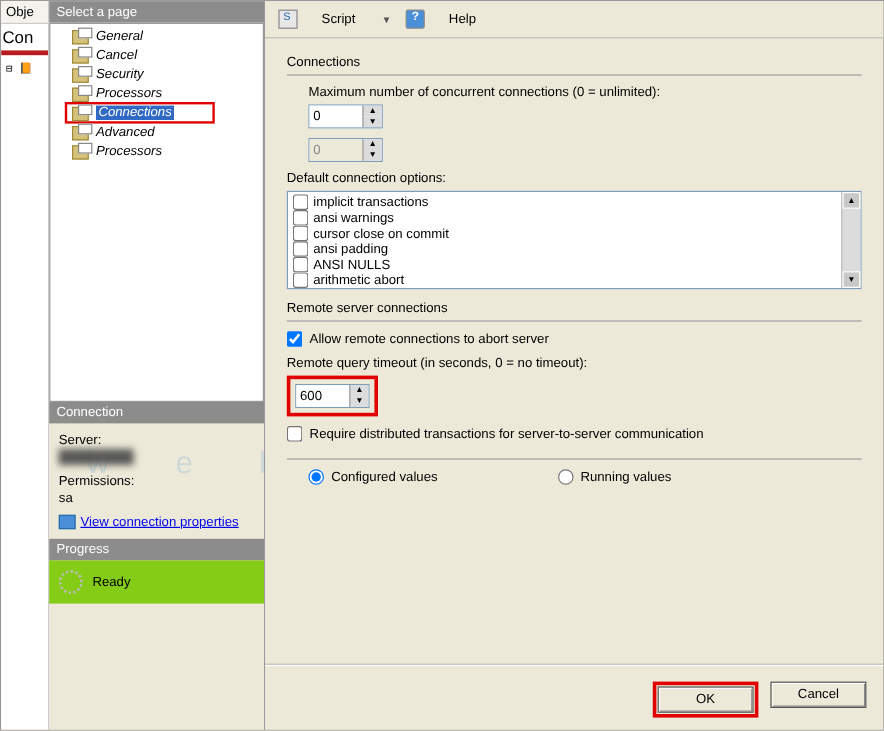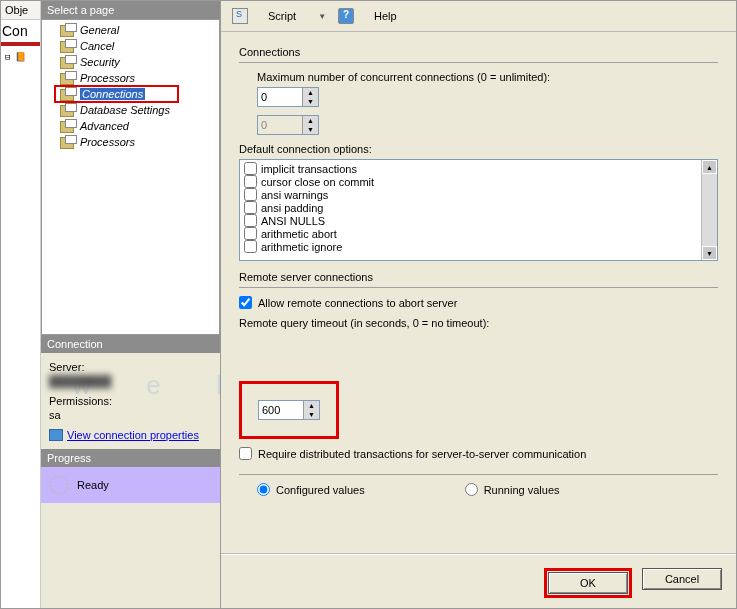--- a/index.html
+++ b/index.html
@@ -17,21 +17,21 @@
   .page-item .ic::before { content:""; position:absolute; width:12px; height:10px; background:#d4c27a; border:1px solid #a08a3a; top:2px; left:0; }
   .page-item .ic::after { content:""; position:absolute; width:10px; height:7px; background:#fff; border:1px solid #888; top:0; left:5px; }
   .page-item.selected .lbl { background:#316ac5; color:#fff; padding:0 2px; }
   .page-item.highlighted { position:relative; }
   .page-item.highlighted::before { content:""; position:absolute; left:12px; right:40px; top:-1px; bottom:-1px; border:2px solid #e00000; pointer-events:none; }
   .conn-box { background:#ece9d8; padding:8px; font-size:11px; display:flex; flex-direction:column; gap:2px; }
   .conn-box .label { color:#000; }
   .conn-box .blurred { filter: blur(3px); color:#555; margin-bottom:6px; }
   .conn-link { color:#0000ee; text-decoration:underline; cursor:pointer; display:flex; align-items:center; gap:4px; margin-top:6px;}
   .link-ic { width:14px; height:12px; background:#4a90d9; border:1px solid #2a6aa9; display:inline-block; }
-  .progress-box { background:#c4b5fd; padding:8px; display:flex; align-items:center; gap:8px; }
+  .progress-box { background:#84cc16; padding:8px; display:flex; align-items:center; gap:8px; }
   .spinner { width:20px; height:20px; border:2px dotted #bcbcbc; border-radius:50%; }
   .main { flex:1; background:#ece9d8; display:flex; flex-direction:column; position:relative; }
   .toolbar { display:flex; align-items:center; gap:2px; padding:4px 6px; border-bottom:1px solid #bbb; background:#ece9d8; }
   .tb-btn { display:flex; align-items:center; gap:20px; padding:2px 4px; border:1px solid transparent; }
   .tb-ic { width:16px; height:16px; background:#e8e8e8; border:1px solid #888; position:relative; }
   .tb-ic.script::after { content:"S"; position:absolute; font-size:9px; left:3px; top:0; color:#2a6aa9;}
   .tb-ic.help { background:#4a90d9; border-radius:2px;}
   .tb-ic.help::after { content:"?"; position:absolute; font-size:10px; left:4px; top:0; color:#fff; font-weight:bold;}
   .tb-drop { font-size:8px; color:#555; margin-left:2px;}
   .content { flex:1; padding:10px 18px 4px 18px; overflow:hidden; }
@@ -39,33 +39,33 @@
   .group-rule { border:0; border-top:1px solid #a0a0a0; margin:2px 0 8px 0;}
   .row { margin:4px 0 8px 18px; display:flex; align-items:center; gap:8px;}
   .row-lbl { margin:4px 0 4px 18px;}
   .spinbox { display:flex; width:62px; height:20px; border:1px solid #7f9db9; background:#fff;}
   .spinbox input { border:0; width:44px; padding:0 3px; font-size:11px; outline:none;}
   .spinbox input:disabled { background:#ece9d8; color:#888;}
   .spinbox .arrows { width:16px; display:flex; flex-direction:column;}
   .spinbox .arrows div { flex:1; background:#dcdcdc; border-left:1px solid #999; display:flex; align-items:center; justify-content:center; font-size:7px; line-height:1;}
   .chk-row { margin:4px 0 8px 18px; display:flex; align-items:center; gap:6px;}
   input[type=checkbox] { width:13px; height:13px; margin:0;}
-  .listbox { margin:2px 0 6px 0; border:1px solid #7f9db9; background:#fff; height:102px; display:flex;}
+  .listbox { margin:2px 0 6px 0; border:1px solid #7f9db9; background:#fff; height:82px; display:flex;}
   .listbox .items { flex:1; padding:2px 4px; overflow:hidden;}
   .listbox .items .li { display:flex; align-items:center; gap:4px; padding:0;}
   .listbox .sb { width:16px; background:#dcdcdc; border-left:1px solid #bbb; display:flex; flex-direction:column; justify-content:space-between;}
   .listbox .sb div { height:14px; background:#c8c8c8; border:1px solid #fff; display:flex; align-items:center; justify-content:center; font-size:7px;}
   .radio-row { display:flex; gap:100px; margin:6px 0 0 18px;}
   .radio-item { display:flex; align-items:center; gap:6px;}
   input[type=radio] { margin:0;}
   .sep { height:1px; background:#bbb; margin: 8px 0; box-shadow:0 1px 0 #fff;}
   .btn-row { display:flex; justify-content:flex-end; gap:10px; padding:6px 14px 10px 0;}
   .winbtn { width:80px; height:22px; background:#ece9d8; border:1px solid #555; box-shadow:inset 1px 1px 0 #fff, inset -1px -1px 0 #888; cursor:pointer;}
   .ok-wrap { border:3px solid #e00000; padding:1px; display:inline-block;}
-  .highlight-spin { border:3px solid #e00000; padding:16px; display:inline-flex;margin-top:48px;}
+  .highlight-spin { border:3px solid #e00000; padding:4px; display:inline-flex;}
   .watermark { position:absolute; top:200px; left:60px; right:0; font-size:72px; color:#4a90d9; opacity:0.14; font-weight:bold; letter-spacing:6px; pointer-events:none; text-align:center; font-family:Arial;}
   .watermark2 { position:absolute; top:370px; left:60px; right:0; font-size:26px; color:#4a90d9; opacity:0.18; letter-spacing:24px; pointer-events:none; text-align:center; font-family:Arial;}
 </style>
 </head>
 <body>
 
 <div class="watermark">accu</div>
 <div class="watermark2">w e b h o s t i n g</div>
 
 <div class="outer">
@@ -91,24 +91,20 @@
           <span class="ic"></span>
           <span class="lbl">Security</span>
         </div>
       <div class="page-item">
           <span class="ic"></span>
           <span class="lbl">Processors</span>
         </div>
       <div class="page-item selected highlighted">
           <span class="ic"></span>
           <span class="lbl">Connections</span>
-        </div>
-      <div class="page-item">
-          <span class="ic"></span>
-          <span class="lbl">Database Settings</span>
         </div>
       <div class="page-item">
           <span class="ic"></span>
           <span class="lbl">Advanced</span>
         </div>
       <div class="page-item">
           <span class="ic"></span>
           <span class="lbl">Processors</span>
         </div>
     </div>
@@ -172,25 +168,25 @@
 
       <div class="row-lbl" style="margin-left:0">Default connection options:</div>
       <div class="listbox">
         <div class="items">
           <div class="li">
               <input type="checkbox" style="">
               <span>implicit transactions</span>
             </div>
           <div class="li">
               <input type="checkbox" style="">
+              <span>ansi warnings</span>
+            </div>
+          <div class="li">
+              <input type="checkbox" style="">
               <span>cursor close on commit</span>
-            </div>
-          <div class="li">
-              <input type="checkbox" style="">
-              <span>ansi warnings</span>
             </div>
           <div class="li">
               <input type="checkbox" style="">
               <span>ansi padding</span>
             </div>
           <div class="li">
               <input type="checkbox" style="">
               <span>ANSI NULLS</span>
             </div>
           <div class="li">

